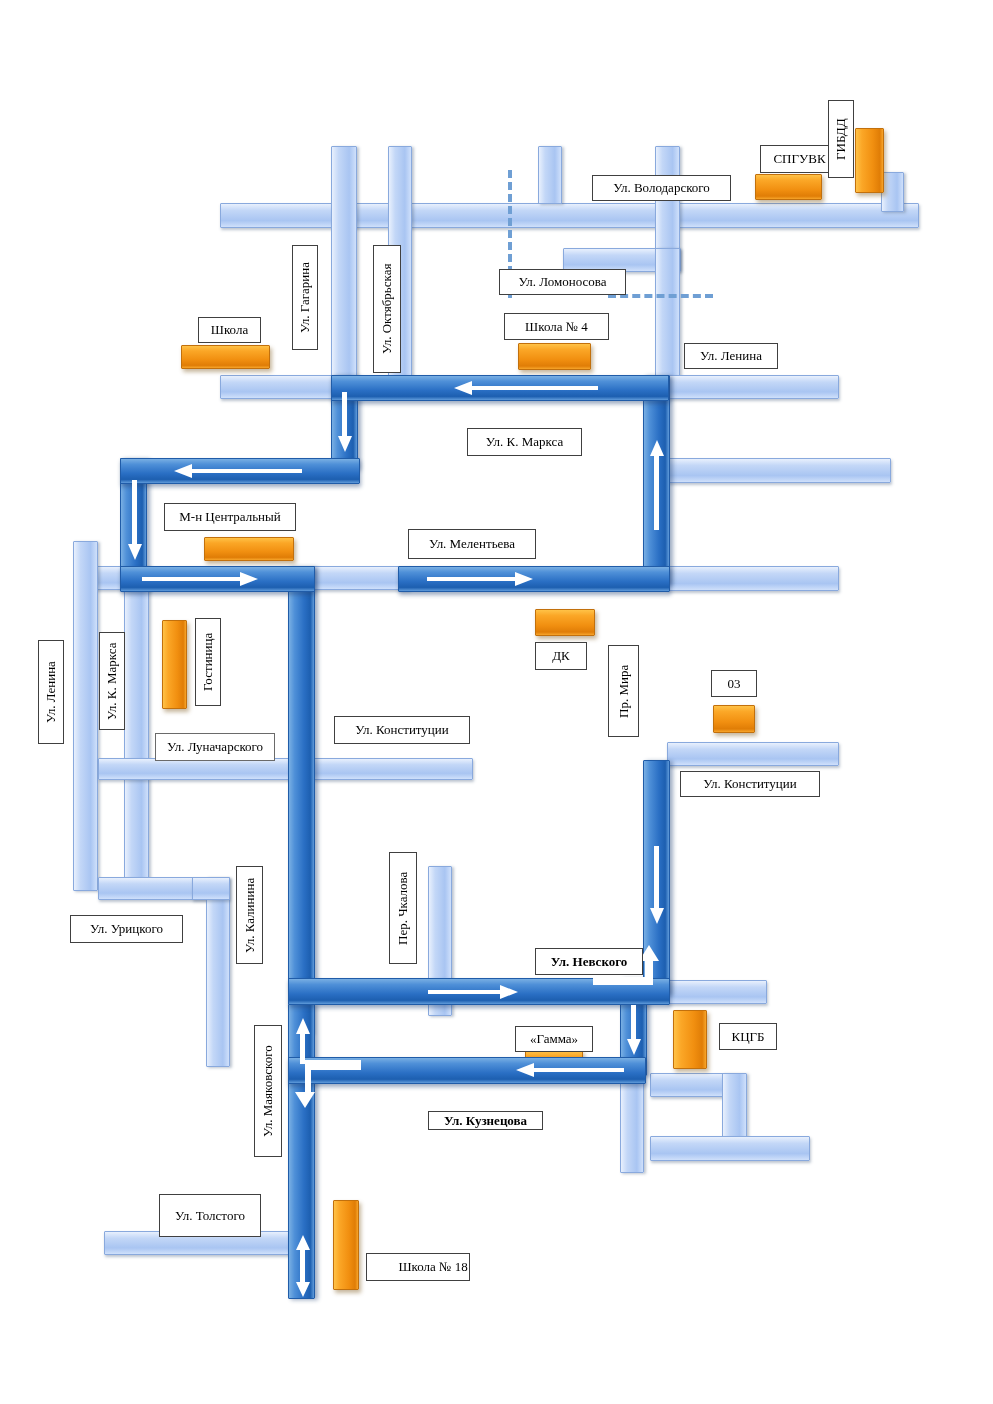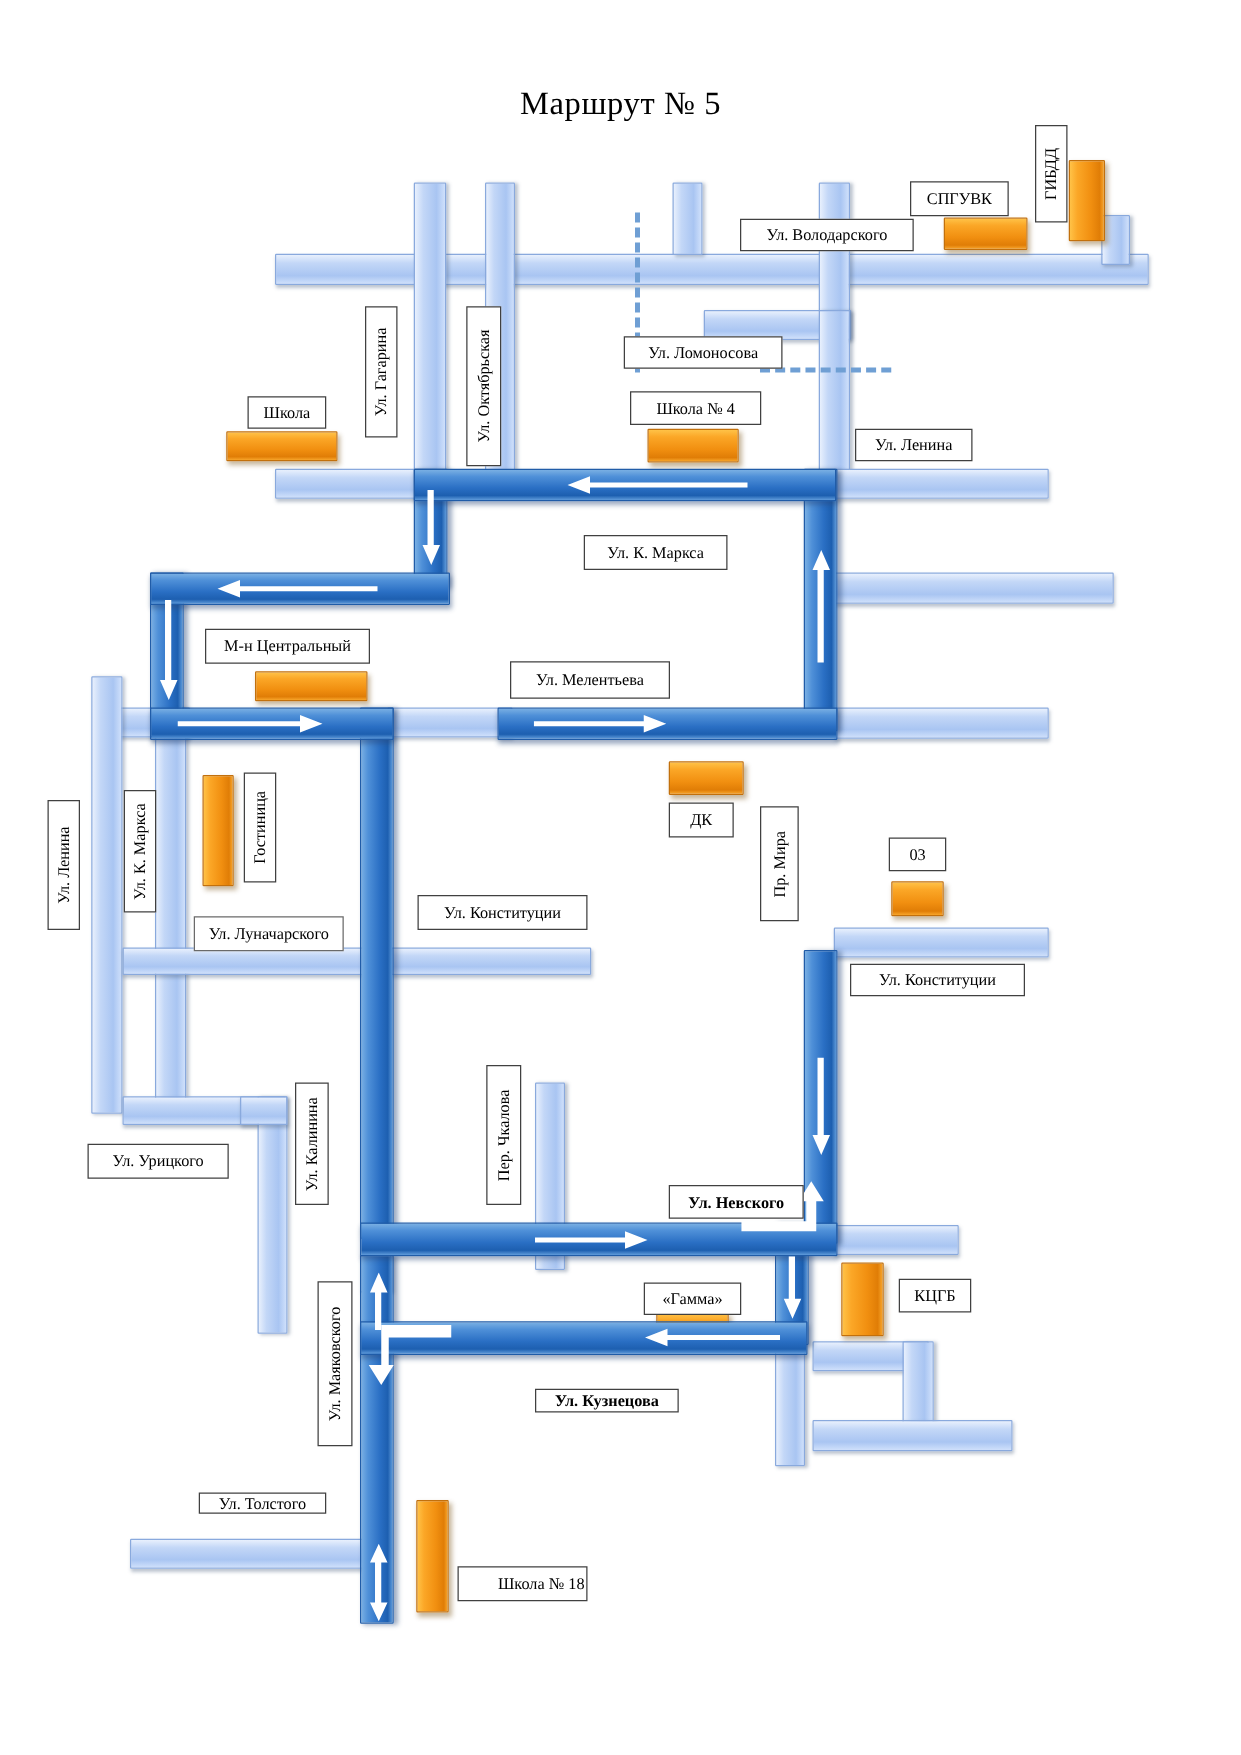--- a/index.html
+++ b/index.html
@@ -50,21 +50,20 @@
 
   
   .dash-v{position:absolute;border-left:4px dashed #6f9fd4;z-index:5;}
   .dash-h{position:absolute;border-top:4px dashed #6f9fd4;z-index:5;}
 </style>
 </head>
 <body>
 
 <div id="map">
 
-  <div class="title">Маршрут №  5</div>
 
   <div class="road lh" style="left:220px;top:203px;width:699px;height:25px;"></div>
 
   <div class="road lv" style="left:331px;top:146px;width:26px;height:240px;"></div>
   <div class="road lv" style="left:388px;top:146px;width:24px;height:240px;"></div>
   <div class="road lv" style="left:538px;top:146px;width:24px;height:58px;"></div>
   <div class="road lv" style="left:655px;top:146px;width:25px;height:125px;"></div>
   <div class="road lv" style="left:881px;top:172px;width:23px;height:40px;"></div>
 
   <div class="road lh" style="left:563px;top:248px;width:118px;height:24px;"></div>
@@ -235,21 +234,21 @@
   <div class="arrow" style="left:294px;top:1235px;">
     <svg width="18" height="62" viewBox="0 0 18 62">
       <path d="M9 0 L16 15 H11 V47 H16 L9 62 L2 47 H6 V15 H2 Z" fill="#ffffff"></path>
     </svg>
   </div>
 
   <div class="lbl" style="left:592px;top:175px;width:139px;height:26px;">
     <span>Ул. Володарского</span>
   </div>
 
-  <div class="lbl" style="left:728px;top:145px;width:79px;height:28px;">
+  <div class="lbl" style="left:760px;top:145px;width:79px;height:28px;">
     <span>СПГУВК</span>
   </div>
 
   <div class="lbl vert" style="left:828px;top:100px;width:26px;height:78px;">
     <span>ГИБДД</span>
   </div>
 
   <div class="lbl vert" style="left:292px;top:245px;width:26px;height:105px;">
     <span>Ул. Гагарина</span>
   </div>
@@ -347,21 +346,21 @@
   </div>
 
   <div class="lbl vert" style="left:254px;top:1025px;width:28px;height:132px;">
     <span>Ул. Маяковского</span>
   </div>
 
   <div class="lbl" style="left:428px;top:1111px;width:115px;height:19px;font-weight:bold;">
     <span>Ул. Кузнецова</span>
   </div>
 
-  <div class="lbl" style="left:159px;top:1194px;width:102px;height:17px;">
+  <div class="lbl" style="left:159px;top:1194px;width:102px;height:43px;">
     <span>Ул. Толстого</span>
   </div>
 
   <div class="lbl" style="left:366px;top:1253px;width:104px;height:28px;padding-left:34px;">
     <span>Школа № 18</span>
   </div>
 
 </div>
 
 </body></html>

